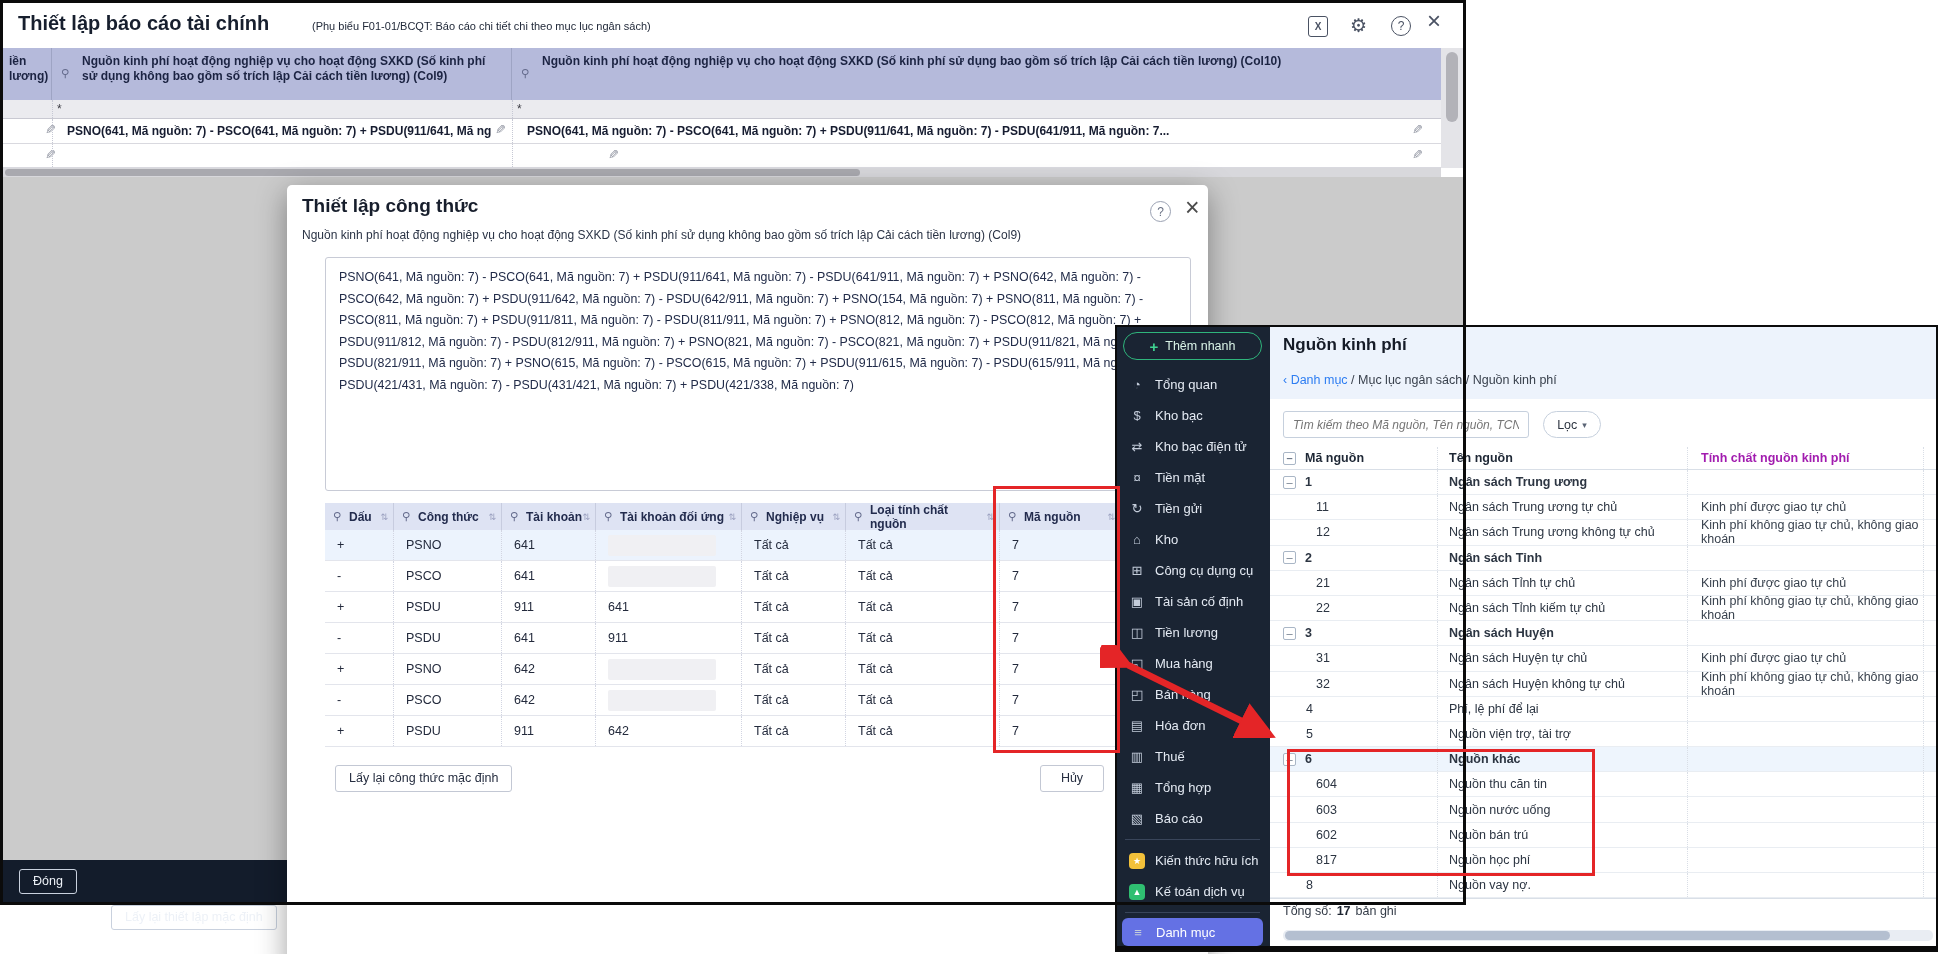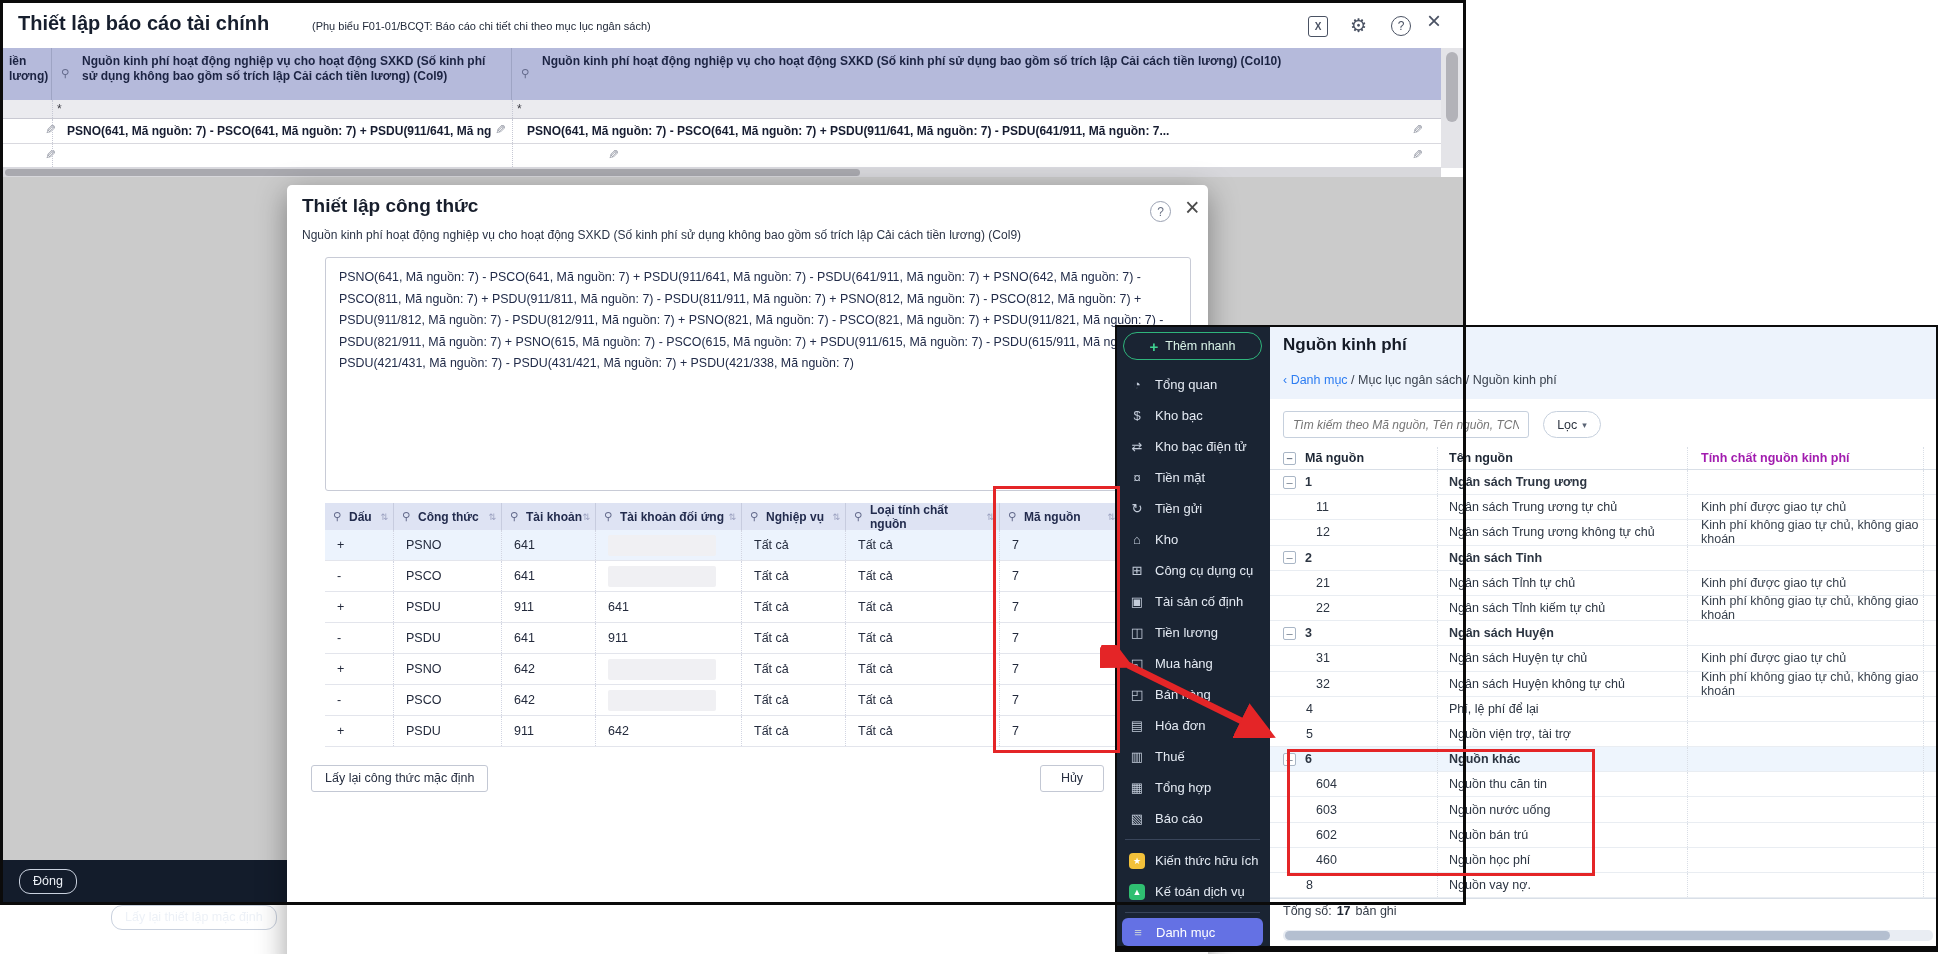--- a/index.html
+++ b/index.html
@@ -32,21 +32,21 @@
   #g-row2{top:144px;height:24px;}
   .g-text{position:absolute;top:5px;white-space:nowrap;overflow:hidden;}
   .pencil{position:absolute;top:3px;font-size:13px;color:#8b8f9c;font-weight:normal;transform:scaleX(-1);}
   .gcol-sep{position:absolute;top:0;bottom:0;border-left:1px dotted #c6c8d4;}
   #hscroll{position:absolute;left:3px;top:168px;width:1438px;height:9px;background:#d8d8dc;}
   #hscroll-thumb{position:absolute;left:2px;top:1px;width:855px;height:7px;background:#a9a9af;border-radius:4px;}
   #vscroll{position:absolute;left:1441px;top:48px;width:22px;height:120px;background:#e4e4e8;}
   #vscroll-thumb{position:absolute;left:5px;top:4px;width:12px;height:70px;background:#b2b2b8;border-radius:6px;}
   #gray-area{position:absolute;left:3px;top:177px;width:1460px;height:683px;background:#cbcbcb;}
   #bottombar{position:absolute;left:3px;top:860px;width:1460px;height:42px;background:#131c2b;}
-  .bb-btn{position:absolute;top:9px;height:25px;padding:0 13px;background:transparent;border:1px solid #c9d1de;border-radius:11px;color:#edf1f7;font-size:12.5px;line-height:23px;cursor:pointer;}
+  .bb-btn{position:absolute;top:9px;height:25px;padding:0 13px;background:transparent;border:1px solid #c9d1de;border-radius:3px;color:#edf1f7;font-size:12.5px;line-height:23px;cursor:pointer;}
   #btn-dong{left:16px;}
   #btn-reset-setup{left:108px;margin-top:36px;}
   #tienich{position:absolute;left:737px;top:12px;color:#939db0;font-size:12.5px;display:flex;align-items:center;gap:6px;}
   #tienich .i-circ{width:15px;height:15px;border:1.3px solid #707a8c;border-radius:50%;font-size:10px;display:flex;align-items:center;justify-content:center;color:#8f99ab;}
 
   
   #modal{position:absolute;left:287px;top:185px;width:921px;height:788px;background:#fff;border-radius:5px;box-shadow:0 8px 30px rgba(0,0,0,.38);z-index:5;padding-left:18px;}
   #modal-title{position:absolute;left:15px;top:10px;font-size:19px;font-weight:bold;color:#171e2c;}
   #modal-help{position:absolute;left:863px;top:16px;width:21px;height:21px;border:1.5px solid #9aa1b2;border-radius:50%;font-size:12px;color:#6a7184;display:flex;align-items:center;justify-content:center;cursor:pointer;}
   #modal-close{position:absolute;left:898px;top:8px;font-size:25px;color:#4c4c4c;cursor:pointer;}
@@ -56,21 +56,21 @@
   .mt-head{display:flex;height:27px;background:#dee3f3;font-weight:bold;font-size:12px;color:#222b4d;align-items:center;}
   .mt-hcell{position:relative;padding-left:24px;display:flex;align-items:center;height:100%;border-right:1px solid #c7ccdf;}
   .mt-hcell .pin{left:8px;top:7px;}
   .mt-sort{margin-left:auto;margin-right:5px;font-size:9px;color:#9ba1c0;font-weight:normal;}
   .mt-row{display:flex;height:31px;border-bottom:1px solid #e3e5ec;background:#fff;align-items:center;}
   .mt-row.hl{background:#ecf3fd;}
   .mt-cell{height:100%;display:flex;align-items:center;padding-left:12px;border-right:1px dotted #d2d5e2;}
   .mt-cell:last-child,.mt-hcell:last-child{border-right:none;}
   .dis-box{width:108px;height:21px;background:#f0f0f3;border-radius:2px;}
   .m-btn{position:absolute;height:27px;padding:0 13px;background:#fff;border:1px solid #c3c8d4;border-radius:3px;font-size:12.5px;color:#262e40;line-height:25px;cursor:pointer;}
-  #btn-formula-reset{left:24px;top:580px;text-align:right;}
+  #btn-formula-reset{left:48px;top:580px;text-align:right;}
   #btn-cancel{left:753px;top:580px;width:64px;text-align:center;padding:0;}
 
   
   #overlay-shot{position:absolute;left:1115px;top:325px;width:823px;height:627px;background:#fff;z-index:10;}
   #overlay-frame{position:absolute;left:1115px;top:325px;width:823px;height:627px;border:2px solid #0b0b0b;border-bottom-width:6px;pointer-events:none;z-index:45;}
   #sidebar{position:absolute;left:0;top:0;width:155px;height:627px;background:#1a2433;}
   #quick-add{position:absolute;left:8px;top:7px;width:139px;height:28px;border:1.5px solid #2fb57c;border-radius:15px;display:flex;align-items:center;justify-content:center;gap:7px;color:#d9f3e7;font-size:12.5px;cursor:pointer;}
   #quick-add .plus{color:#3fd492;font-size:15px;font-weight:bold;}
   #sb-items{position:absolute;left:0;top:44px;width:155px;}
   .sb-item{height:31px;display:flex;align-items:center;padding-left:14px;gap:10px;color:#e4eaf3;font-size:13px;cursor:pointer;position:relative;}
@@ -177,20 +177,21 @@
   </div>
   <div id="main-frame"></div>
 
   <div id="modal">
     <div id="modal-title">Thiết lập công thức</div>
     <div id="modal-help">?</div>
     <div id="modal-close">×</div>
     <div id="modal-subtitle">Nguồn kinh phí hoạt động nghiệp vụ cho hoạt động SXKD (Số kinh phí sử dụng không bao gồm số trích lập Cải cách tiền lương) (Col9)</div>
     <div id="fbox">
         <div>PSNO(641, Mã nguồn: 7) - PSCO(641, Mã nguồn: 7) + PSDU(911/641, Mã nguồn: 7) - PSDU(641/911, Mã nguồn: 7) + PSNO(642, Mã nguồn: 7) -</div>
+        <div>PSCO(642, Mã nguồn: 7) + PSDU(911/642, Mã nguồn: 7) - PSDU(642/911, Mã nguồn: 7) + PSNO(154, Mã nguồn: 7) + PSNO(811, Mã nguồn: 7) -</div>
         <div>PSCO(811, Mã nguồn: 7) + PSDU(911/811, Mã nguồn: 7) - PSDU(811/911, Mã nguồn: 7) + PSNO(812, Mã nguồn: 7) - PSCO(812, Mã nguồn: 7) +</div>
         <div>PSDU(911/812, Mã nguồn: 7) - PSDU(812/911, Mã nguồn: 7) + PSNO(821, Mã nguồn: 7) - PSCO(821, Mã nguồn: 7) + PSDU(911/821, Mã nguồn: 7) -</div>
         <div>PSDU(821/911, Mã nguồn: 7) + PSNO(615, Mã nguồn: 7) - PSCO(615, Mã nguồn: 7) + PSDU(911/615, Mã nguồn: 7) - PSDU(615/911, Mã nguồn: 7) +</div>
         <div>PSDU(421/431, Mã nguồn: 7) - PSDU(431/421, Mã nguồn: 7) + PSDU(421/338, Mã nguồn: 7)</div>
       </div>
     <div id="mtable">
         <div class="mt-head">
           <div class="mt-hcell" style="width: 69px;">
             <span class="pin">⚲</span>
             <span>Dấu</span>
@@ -682,21 +683,21 @@
             <div class="p-c2">
               <span>Nguồn bán trú</span>
             </div>
             <div class="p-c3">
               <span></span>
             </div>
             <div class="p-c4"></div>
           </div>
           <div class="p-row child">
             <div class="p-c1">
-              <span class="ind-child">460</span>
+              <span class="ind-child">817</span>
             </div>
             <div class="p-c2">
               <span>Nguồn học phí</span>
             </div>
             <div class="p-c3">
               <span></span>
             </div>
             <div class="p-c4"></div>
           </div>
           <div class="p-row plain">

